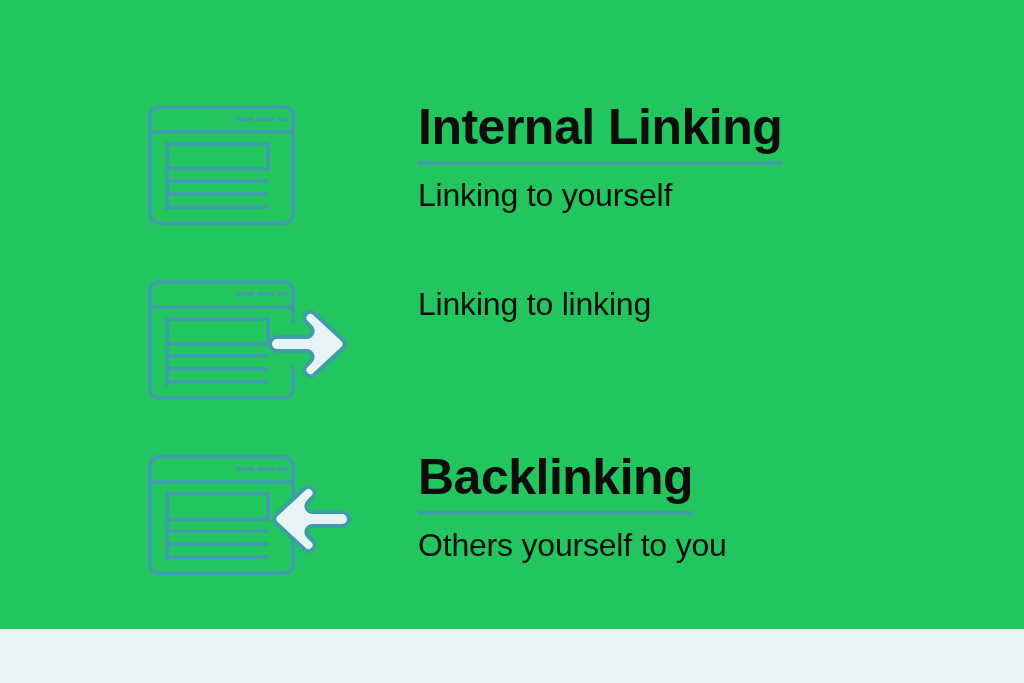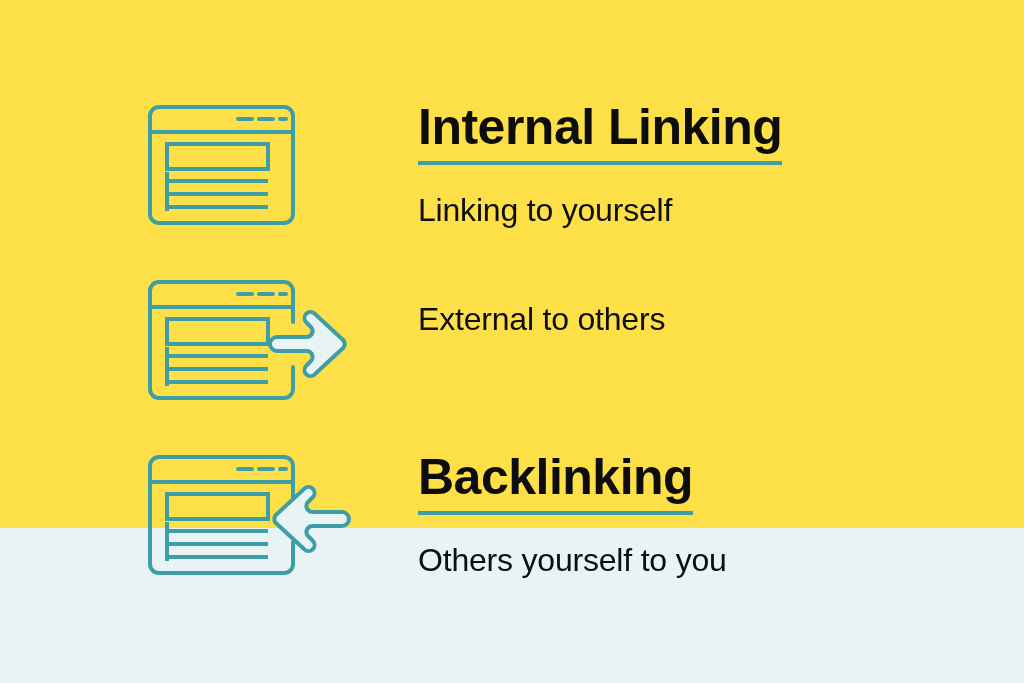--- a/index.html
+++ b/index.html
@@ -10,22 +10,22 @@
     width: 1024px;
     height: 683px;
     background: #e8f4f4;
     font-family: "Liberation Sans", sans-serif;
     overflow: hidden;
   }
 
   .infographic {
     position: relative;
     width: 1024px;
-    height: 528px;
-    background: #fde047;
+    height: 629px;
+    background: #22c55e;
   }
 
   .row {
     position: absolute;
     left: 0;
     width: 1024px;
     height: 175px;
     display: flex;
     align-items: flex-start;
   }
@@ -64,21 +64,21 @@
     border-bottom: 4px solid #3e9ea7;
     white-space: nowrap;
   }
 
   .subheading {
     font-family: "Liberation Sans", sans-serif;
     font-size: 32px;
     line-height: 38px;
     font-weight: 400;
     color: #0e0e0e;
-    margin: 26px 0 0 0;
+    margin: 11px 0 0 0;
     padding: 0;
     letter-spacing: -0.2px;
     white-space: nowrap;
   }
 </style>
 </head>
 <body>
 
 <div class="infographic">
 
@@ -140,21 +140,21 @@
                    A6 6 0 0 1 166 96
                    L171 91
                    A6 6 0 0 0 167 81
                    H137
                    A7 7 0 0 1 137 67
                    Z" stroke="#3e9ea7" stroke-width="4" fill="#e8f4f4" stroke-linejoin="round"></path>
         </g>
       </svg>
     </div>
     <div class="text-cell">
-      <p class="subheading">External to others</p>
+      <p class="subheading">Linking to linking</p>
     </div>
   </div>
 
   <div class="row row-3">
     <div class="icon-cell">
       <svg class="icon-svg" width="268" height="140" viewBox="0 0 268 140" fill="none" xmlns="http://www.w3.org/2000/svg">
 
         <path d="M19 12 H144 A9 9 0 0 1 153 21 V52" stroke="#3e9ea7" stroke-width="4" fill="none" stroke-linecap="round"></path>
         <path d="M153 97 V119 A9 9 0 0 1 144 128 H19 A9 9 0 0 1 10 119 V21 A9 9 0 0 1 19 12" stroke="#3e9ea7" stroke-width="4" fill="none" stroke-linecap="round"></path>
 

